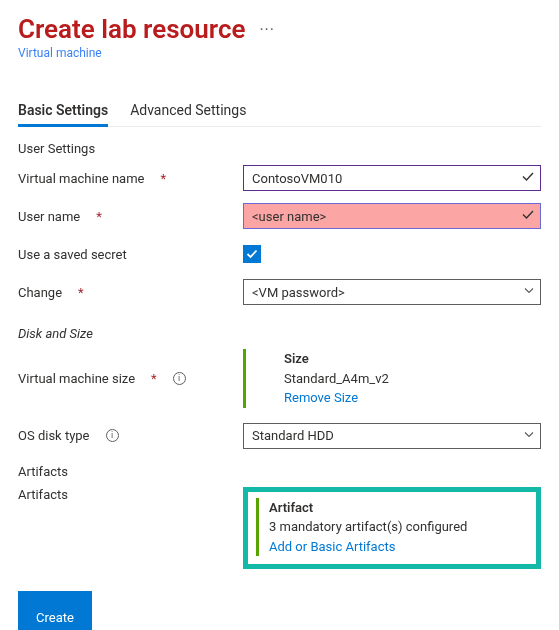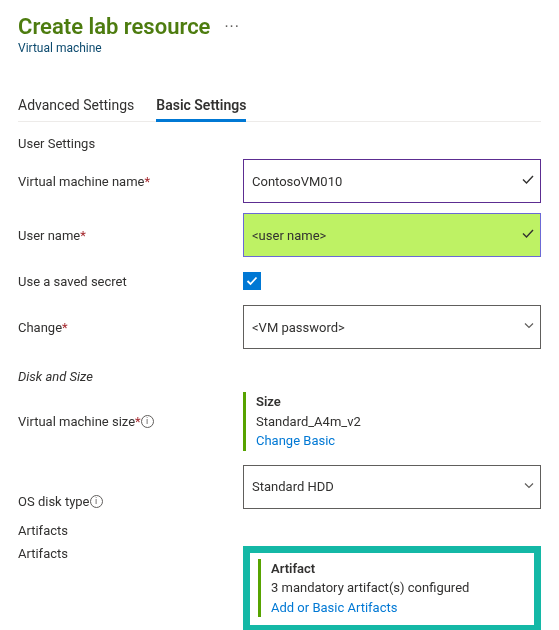--- a/index.html
+++ b/index.html
@@ -8,68 +8,68 @@
     font-family: "Segoe UI", -apple-system, BlinkMacSystemFont, Roboto, sans-serif;
     font-size: 13px;
     color: #323130;
     background: #ffffff;
     width: 559px;
     height: 630px;
     padding: 14px 18px 14px 18px;
     position: relative;
   }
   .header-row { display: flex; align-items: center; gap: 14px; }
-  .page-title { font-size: 22px; font-weight: 600; margin: 0; color: #4d7c0f; }
+  .page-title { font-size: 26px; font-weight: 600; margin: 0; color: #b91c1c; }
   .ellipsis { font-size: 16px; color: #605e5c; letter-spacing: 1px; cursor: pointer; }
-  .subtitle { font-size: 12px; color: #0c4a6e; margin-top: 2px; }
+  .subtitle { font-size: 12px; color: #3b82f6; margin-top: 2px; }
 
   .tabs { margin-top: 36px; border-bottom: 1px solid #edebe9; display: flex; gap: 22px; }
   .tab { font-size: 14px; padding: 6px 0 8px 0; color: #323130; cursor: pointer; position: relative; }
   .tab.active { font-weight: 600; }
   .tab.active::after {
     content: ""; position: absolute; left: 0; right: 0; bottom: -1px;
     height: 3px; background: #0078d4;
   }
 
   .section-heading { font-size: 13px; color: #323130; margin-top: 14px; margin-bottom: 8px; }
   .form-row { display: flex; align-items: center; margin-bottom: 10px; min-height: 28px; }
-  .form-label { width: 225px; font-size: 13px; color: #323130; display: flex; align-items: center; gap: 0; }
+  .form-label { width: 225px; font-size: 13px; color: #323130; display: flex; align-items: center; gap: 16px; }
   .req { color: #a4262c; }
   .info-icon {
     display: inline-flex; align-items: center; justify-content: center;
     width: 13px; height: 13px; border: 1px solid #605e5c; border-radius: 50%;
     font-size: 9px; color: #605e5c; line-height: 1;
   }
   .form-control { flex: 1; position: relative; }
   .input-box {
-    width: 100%; height: 44px; border: 1px solid #605e5c; background: #fff;
+    width: 100%; height: 26px; border: 1px solid #605e5c; background: #fff;
     font-size: 13px; padding: 0 26px 0 8px; font-family: inherit; color: #323130;
   }
   .input-box.vm-name { border-color: #5c2d91; }
-  .input-box.user-name { border-color: #6b69d6; background: #bef264; }
+  .input-box.user-name { border-color: #6b69d6; background: #fca5a5; }
   .input-chevron, .input-check {
     position: absolute; right: 6px; top: 50%; transform: translateY(-50%);
     pointer-events: none; color: #605e5c;
   }
   .input-check { color: #323130; }
   .checkbox {
     width: 18px; height: 18px; background: #0078d4; display: inline-flex;
     align-items: center; justify-content: center; cursor: pointer;
   }
   .checkbox svg { stroke: #fff; }
 
   .size-block { display: flex; }
   .size-bar { width: 3px; background: #57a300; margin-right: 10px; align-self: stretch; }
-  .size-content { font-size: 13px; line-height: 1.5; }
+  .size-content { font-size: 13px; line-height: 1.5; margin-left: 28px; }
   .size-content .bold { font-weight: 600; }
   .link { color: #0078d4; cursor: pointer; }
 
   .artifact-row { display: flex; align-items: flex-start; }
   .artifact-box {
-    flex: 1; border: 7px solid #14b8a6; padding: 6px 8px 8px 8px;
+    flex: 1; border: 5px solid #14b8a6; padding: 6px 8px 8px 8px;
     display: flex; line-height: 1.5;
   }
   .artifact-bar { width: 3px; background: #57a300; margin-right: 10px; align-self: stretch; }
   .artifact-content { font-size: 13px; }
   .artifact-content .bold { font-weight: 600; }
 
   .footer { margin-top: 22px; }
   .create-btn {
     background: #0078d4; color: #fff; border: none; font-size: 13px;
     padding: 19px 18px; cursor: pointer; font-family: inherit;
@@ -79,22 +79,22 @@
 </head>
 <body>
 
 <div class="header-row">
   <h1 class="page-title">Create lab resource</h1>
   <span class="ellipsis">···</span>
 </div>
 <div class="subtitle">Virtual machine</div>
 
 <div class="tabs">
+  <div class="tab active">Basic Settings</div>
   <div class="tab">Advanced Settings</div>
-  <div class="tab active">Basic Settings</div>
 </div>
 
 <div class="section-heading">User Settings</div>
 
 <div class="form-row">
   <div class="form-label">
     <span>Virtual machine name</span>
       <span class="req">*</span>
   </div>
   <div class="form-control">
@@ -157,27 +157,27 @@
     <span>Virtual machine size</span>
       <span class="req">*</span>
     <span class="info-icon">i</span>
   </div>
   <div class="form-control">
     <div class="size-block">
       <div class="size-bar"></div>
       <div class="size-content">
         <div class="bold">Size</div>
         <div>Standard_A4m_v2</div>
-        <div class="link">Change Basic</div>
+        <div class="link">Remove Size</div>
       </div>
     </div>
   </div>
 </div>
 
-<div class="form-row" style="margin-top:14px;align-items:flex-end;">
+<div class="form-row" style="margin-top:14px;">
   <div class="form-label">
     <span>OS disk type</span>
     <span class="info-icon">i</span>
   </div>
   <div class="form-control">
     <input class="input-box" value="Standard HDD" style="">
     <span class="input-chevron">
       <svg width="12" height="12" viewBox="0 0 12 12">
           <path d="M2 4 L6 8 L10 4" fill="none" stroke="#605e5c" stroke-width="1.2"></path>
         </svg>

